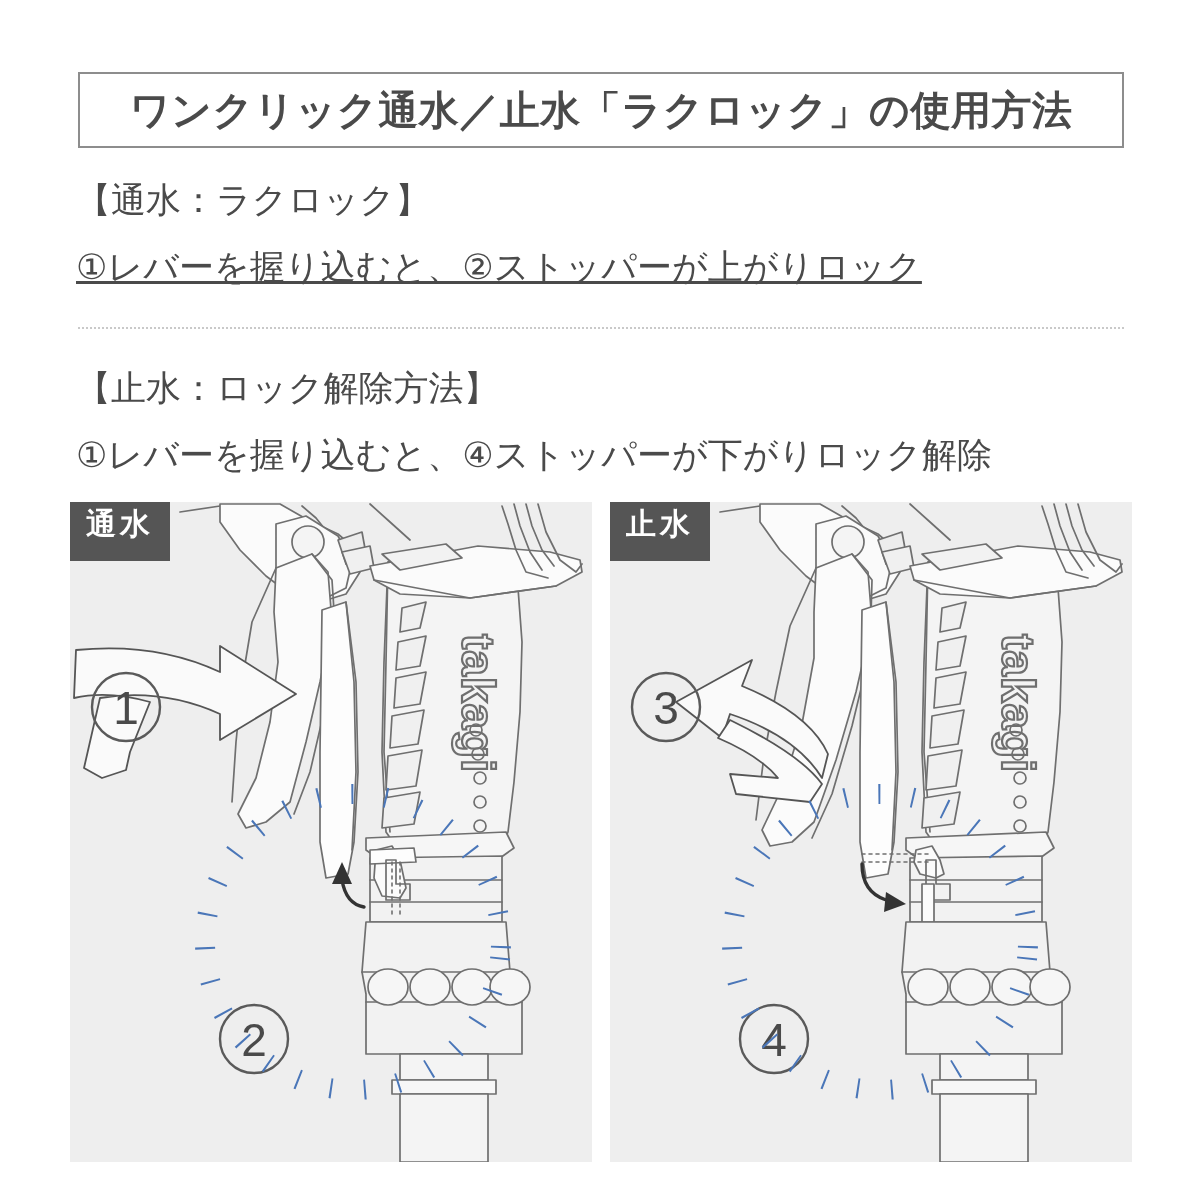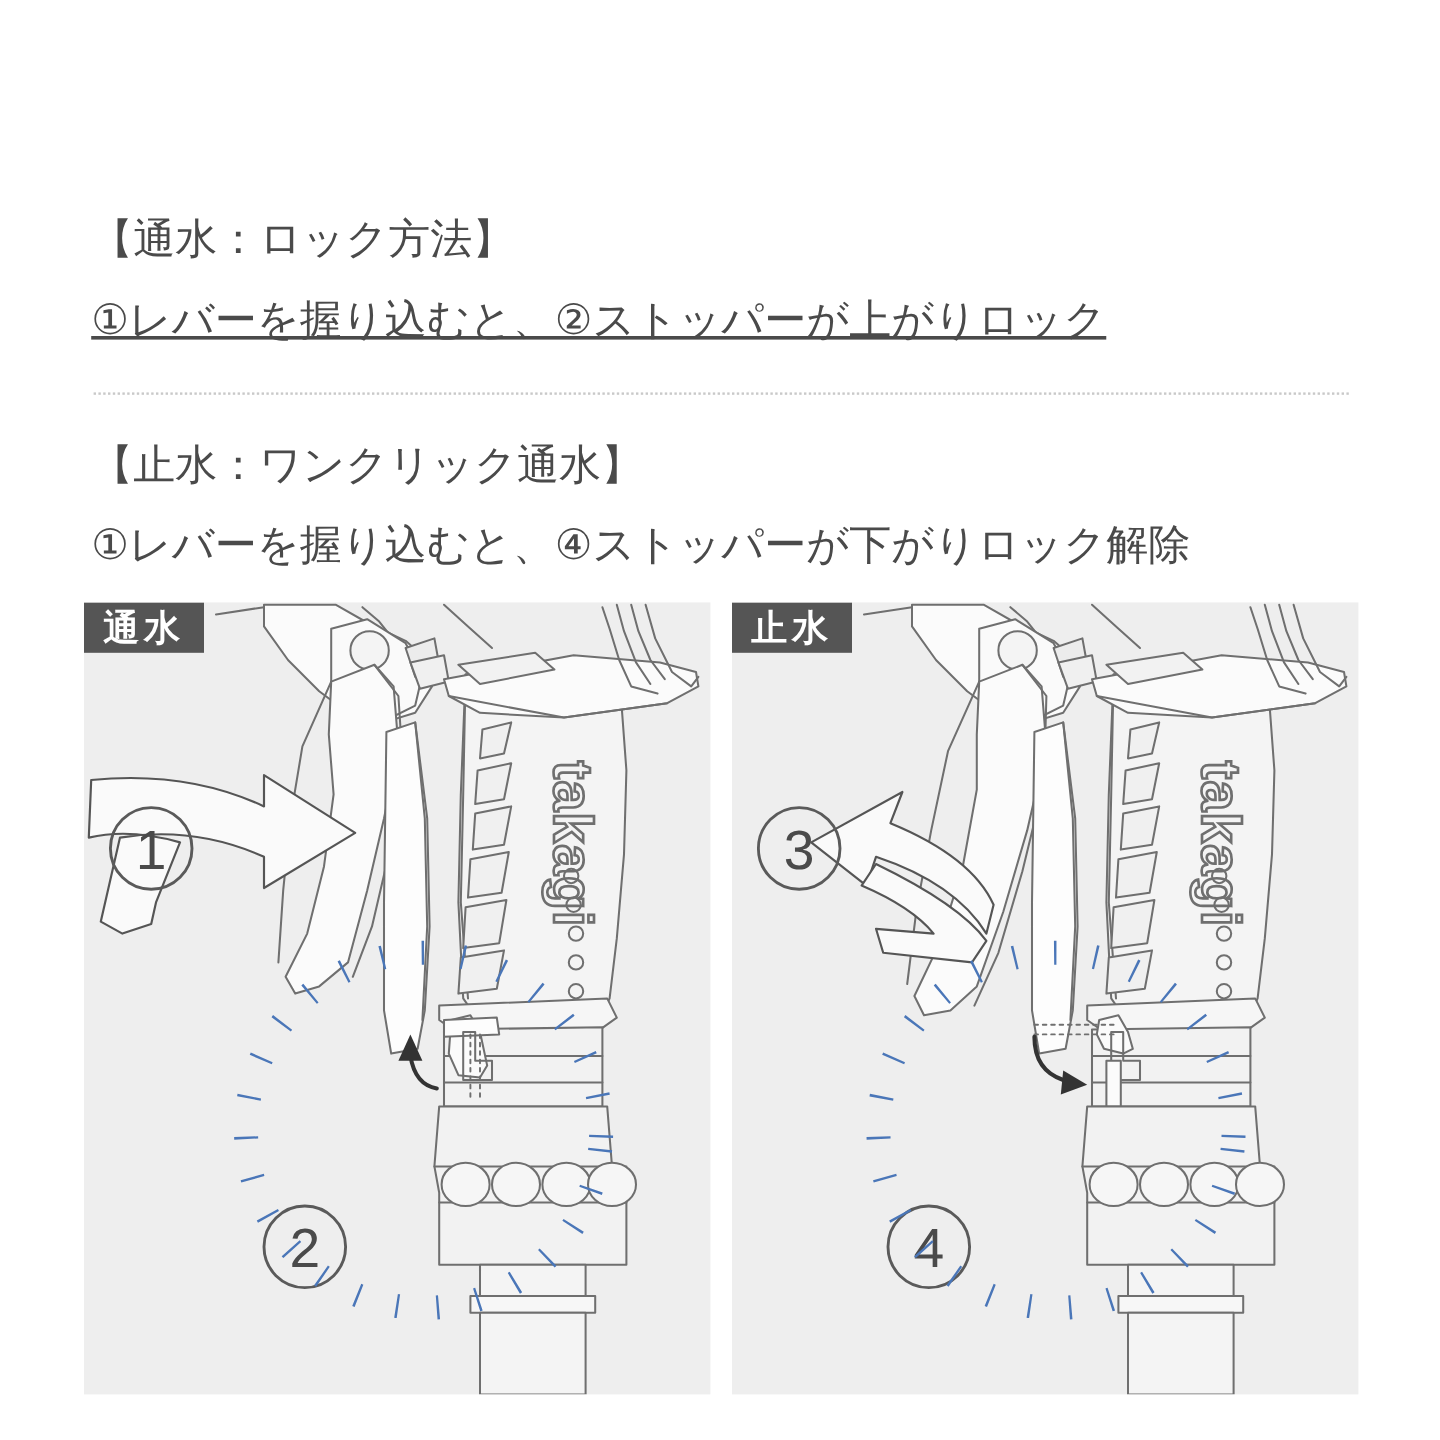--- a/index.html
+++ b/index.html
@@ -71,21 +71,21 @@
     overflow: hidden;
   }
 
   .badge {
     position: absolute;
     left: 0px; top: 0px;
     background: #555555;
     color: #ffffff;
     font-size: 30px;
     font-weight: bold;
-    padding: 7px 16px 5px 16px;
+    padding: 7px 16px 22px 16px;
     letter-spacing: 4px;
     z-index: 40;
     line-height: 1;
   }
 
   .svgwrap { position: absolute; inset: 0; }
   svg.art { width: 100%; height: 100%; display: block; }
 
   .num-circle-text {
     font-family: "Liberation Sans", sans-serif;
@@ -100,30 +100,33 @@
     stroke: #6f6f6f;
     stroke-width: 2.2;
     letter-spacing: 1px;
   }
 </style>
 </head>
 <body>
 
 <div id="page">
 
+  <div class="title-box">
+    <div class="title-text">ワンクリック通水／止水「ラクロック」の使用方法</div>
+  </div>
 
   <div class="instr" id="instr-1">
-    <div class="head">【通水：ロック方法】</div>
+    <div class="head">【通水：ラクロック】</div>
     <div class="line">①レバーを握り込むと、②ストッパーが上がりロック</div>
   </div>
 
   <div class="divider"></div>
 
   <div class="instr" id="instr-2">
-    <div class="head">【止水：ワンクリック通水】</div>
+    <div class="head">【止水：ロック解除方法】</div>
     <div class="line">①レバーを握り込むと、④ストッパーが下がりロック解除</div>
   </div>
 
   <div class="panels">
 
     <div class="panel">
       <div class="badge">通水</div>
       <div class="svgwrap">
         <svg class="art" viewBox="0 0 522 660" xmlns="http://www.w3.org/2000/svg">
           <g fill="#f7f7f7" stroke="#6f6f6f" stroke-width="1.7" stroke-linejoin="round" stroke-linecap="round">

